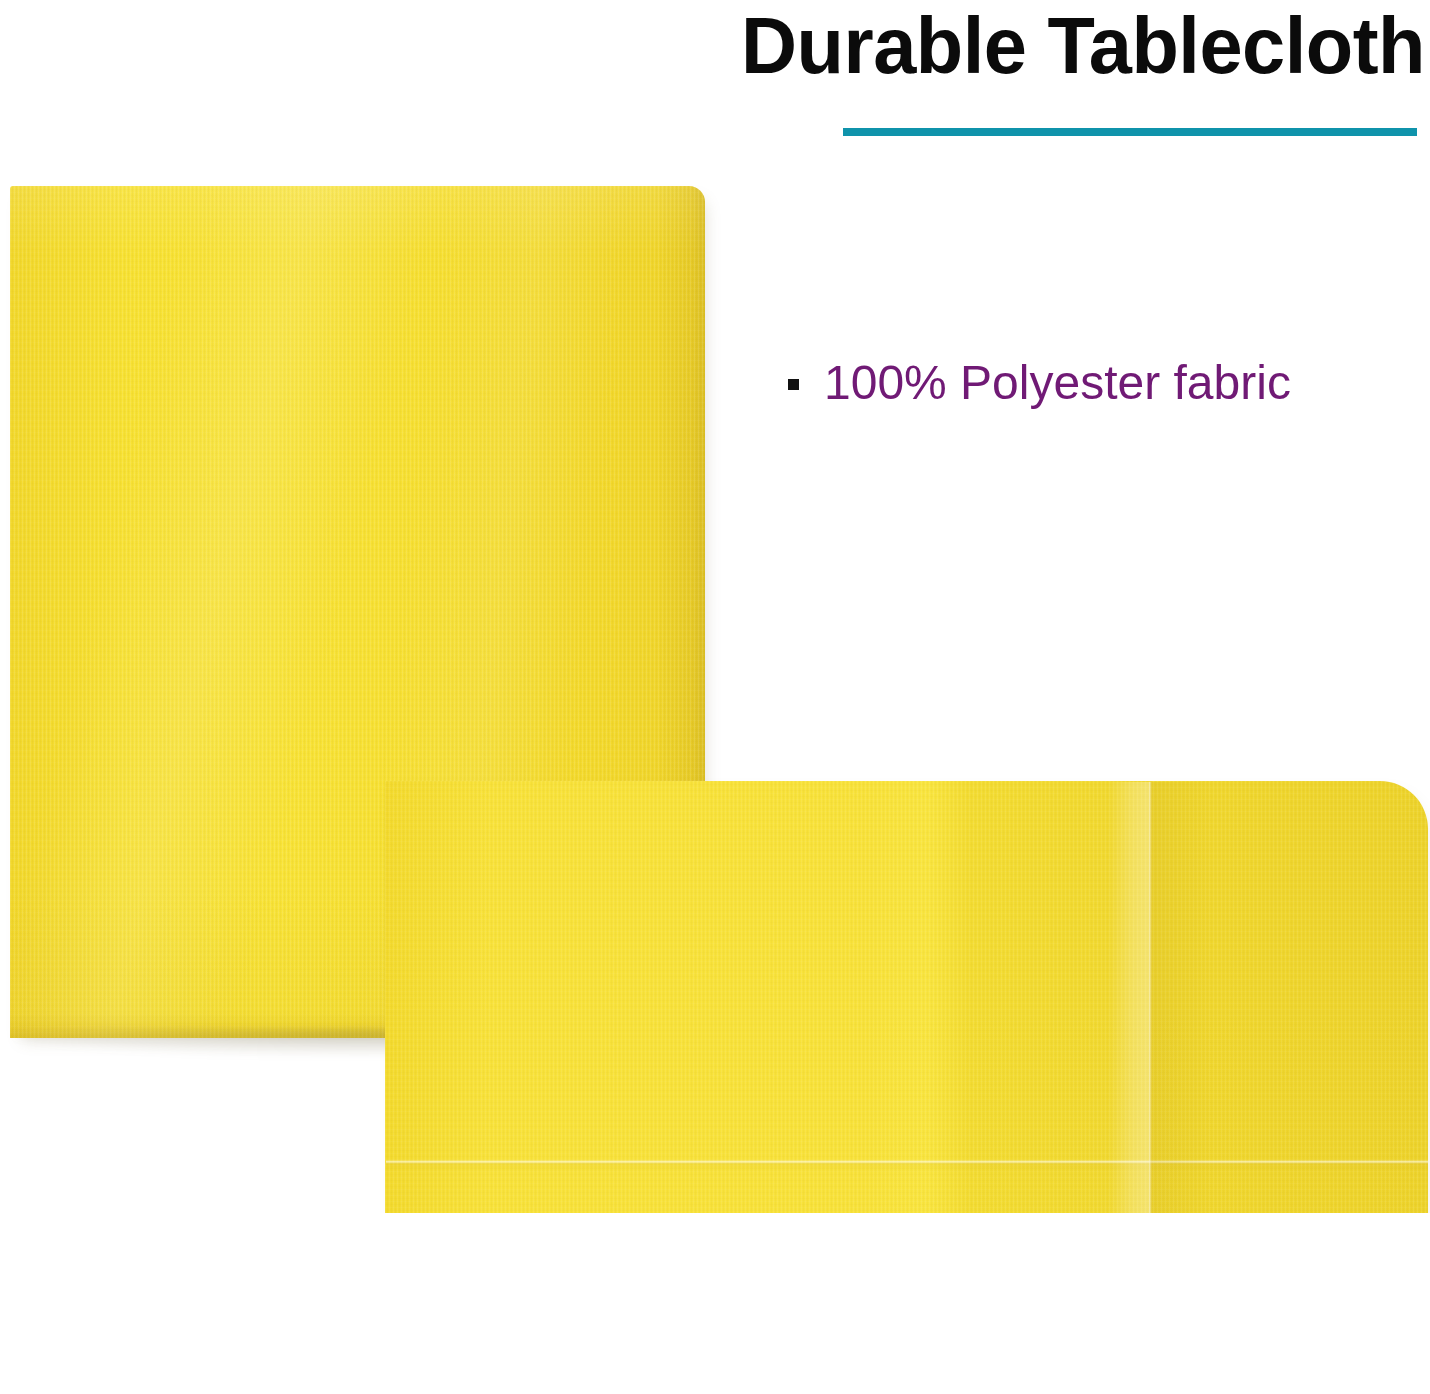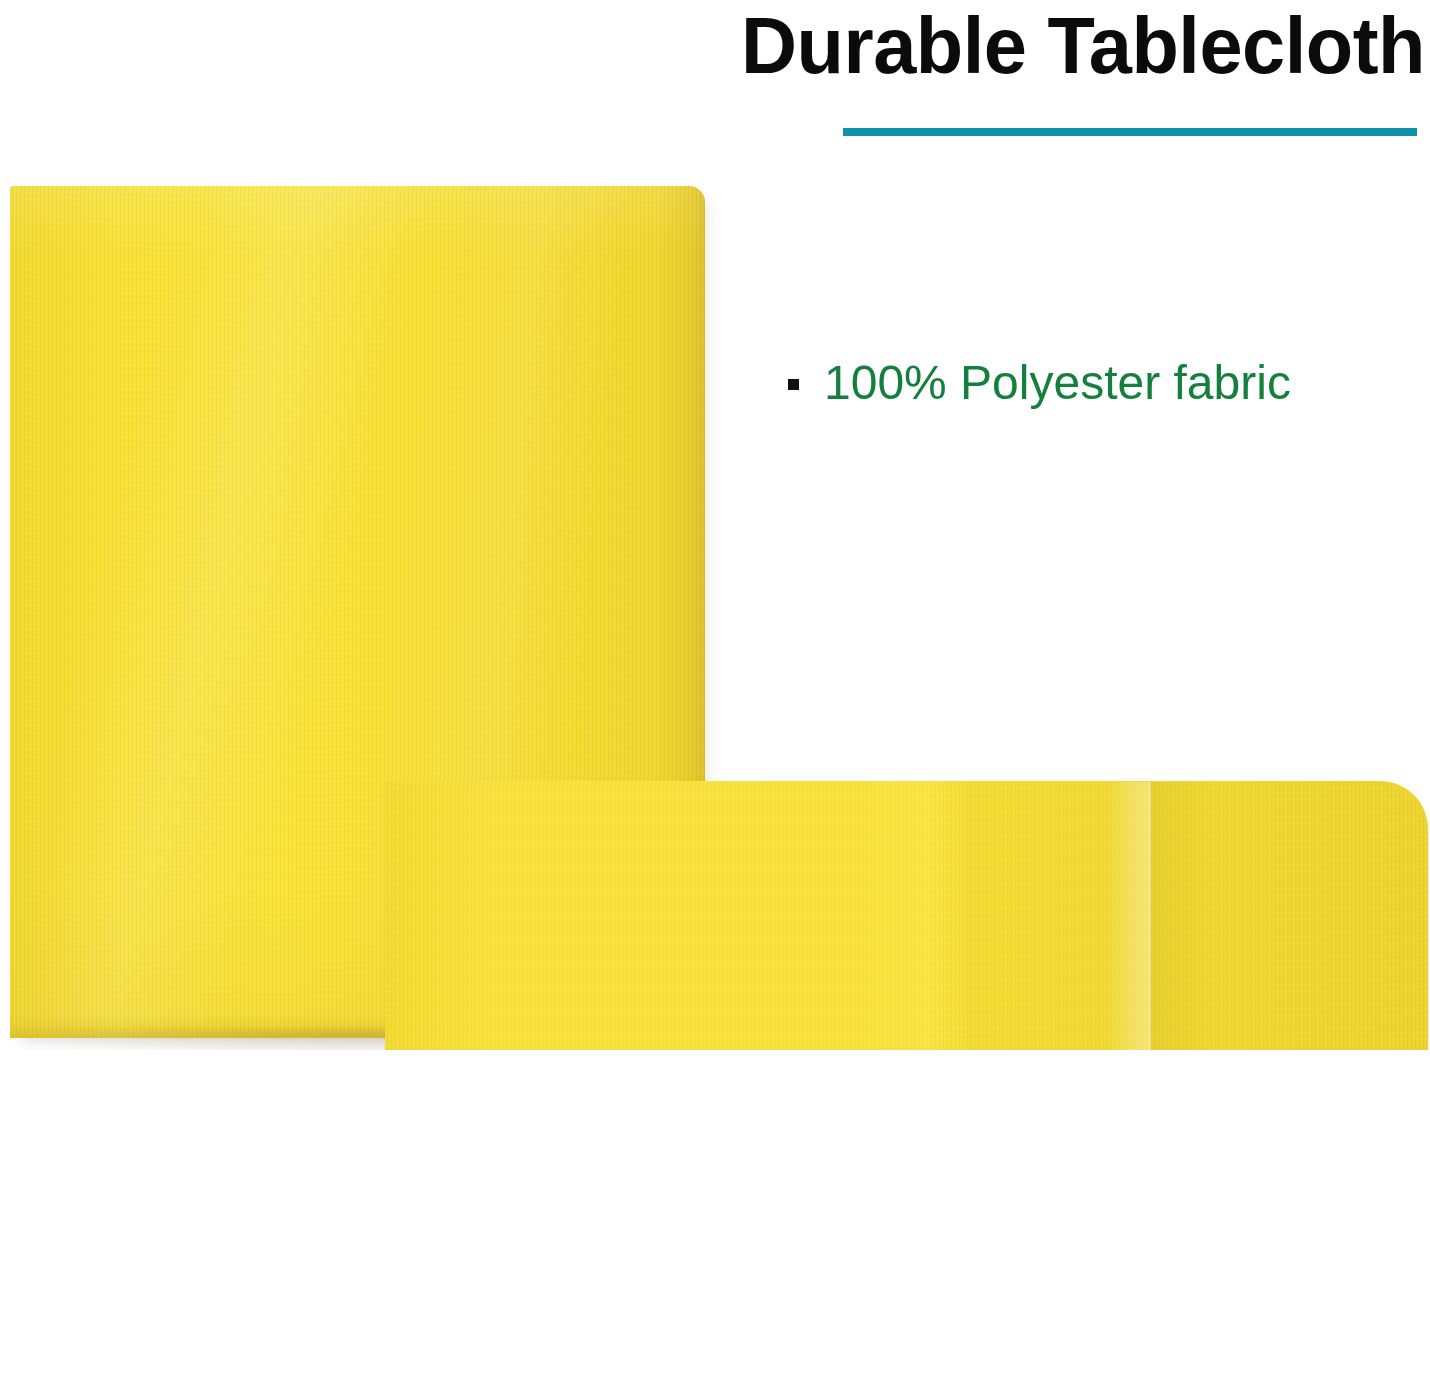--- a/index.html
+++ b/index.html
@@ -8,21 +8,21 @@
     padding: 0;
     background: #ffffff;
   }
   body {
     font-family: "Liberation Sans", "DejaVu Sans", sans-serif;
   }
 
   #page {
     position: relative;
     width: 1430px;
-    height: 1050px;
+    height: 1213px;
     background: #ffffff;
     overflow: hidden;
   }
 
   
   .title {
     position: absolute;
     left: 655px;
     top: -2px;
     width: 770px;
@@ -65,21 +65,21 @@
     background: #111111;
     flex: 0 0 auto;
     margin-right: 25px;
     margin-top: 2px;
   }
   .bullet-text {
     font-family: "Liberation Sans", sans-serif;
     font-weight: 400;
     font-size: 48px;
     line-height: 58px;
-    color: #15803d;
+    color: #701a75;
     white-space: nowrap;
   }
 
   
   .fabric-top {
     position: absolute;
     left: 10px;
     top: 186px;
     width: 695px;
     height: 852px;

